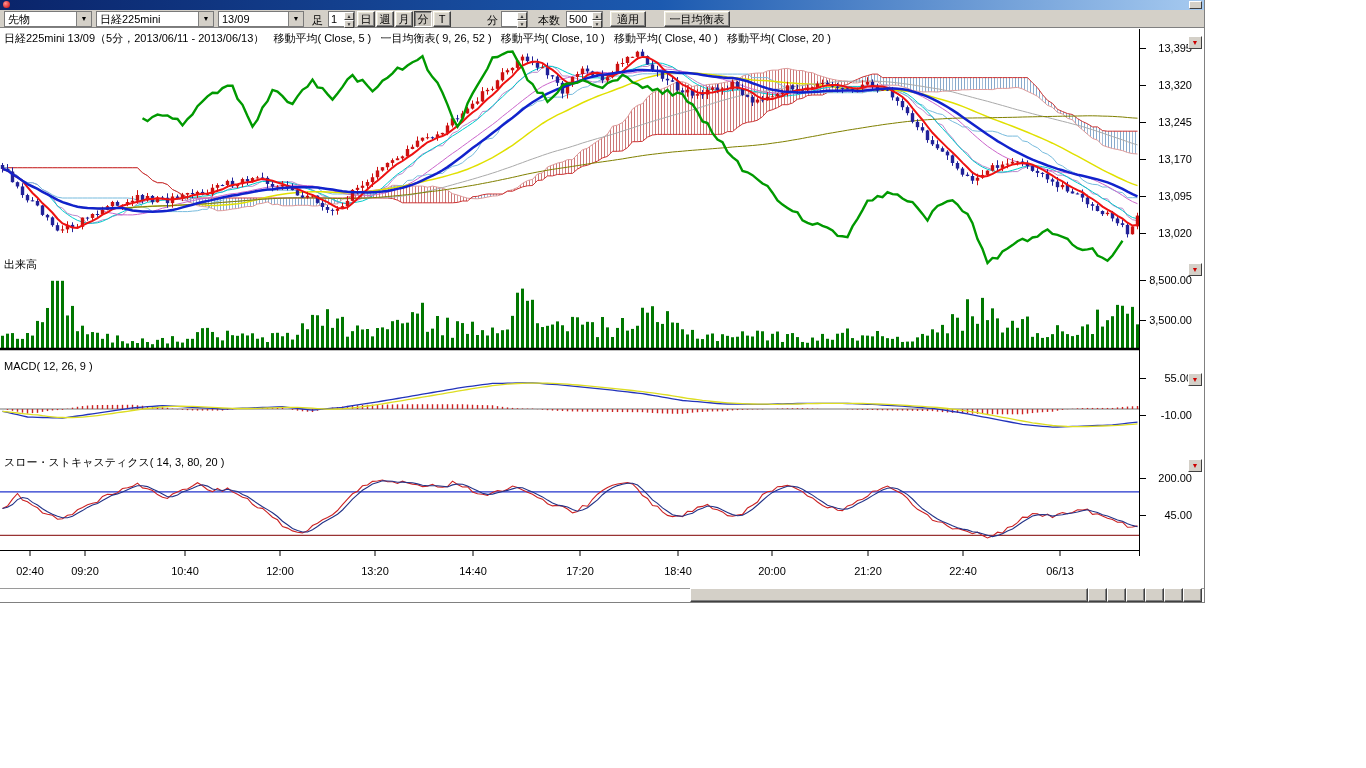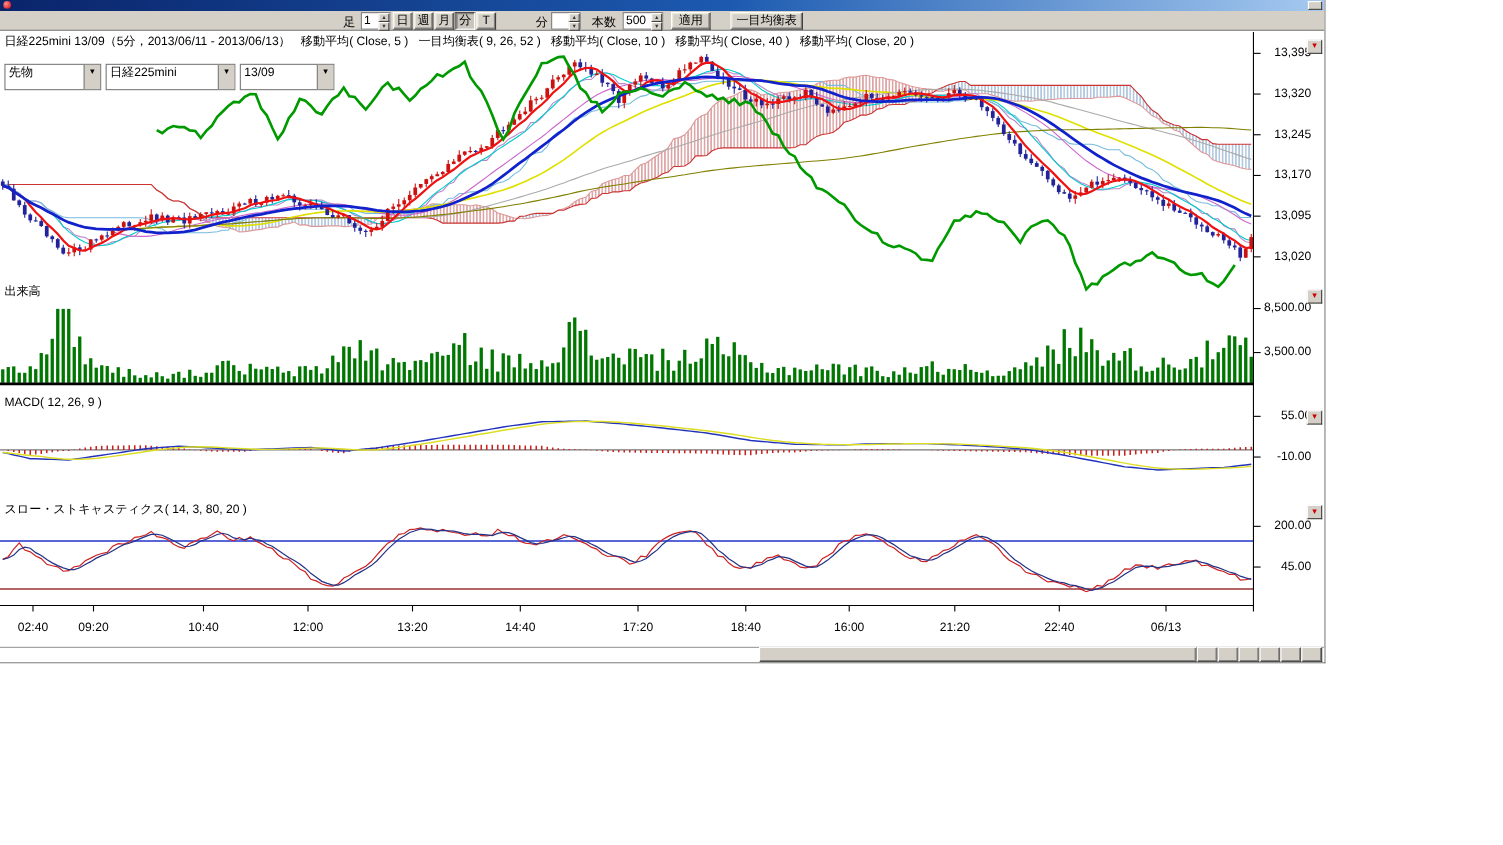--- a/index.html
+++ b/index.html
@@ -12,22 +12,22 @@
   .titlebar { position:absolute; left:0; top:0; width:100%; height:10px;
               background:linear-gradient(90deg,#0a246a 0%,#1c5ab0 55%,#a6caf0 100%); }
   .app-icon { position:absolute; left:3px; top:1px; width:7px; height:7px; border-radius:50%;
               background:radial-gradient(circle at 35% 35%, #ff9090,#cc0000); }
   .win-buttons { position:absolute; right:2px; top:1px; width:13px; height:8px; background:#d4d0c8;
               border:1px solid #fff; border-right-color:#404040; border-bottom-color:#404040; }
 
   
   .toolbar { position:absolute; left:0; top:10px; width:100%; height:18px; background:#d4d0c8;
              border-bottom:1px solid #808080; }
-  .combo { position:absolute; top:1px; height:24px; display:flex; background:#fff;
-           border:1px solid #7a7a7a;margin-top:47px; }
+  .combo { position:absolute; top:1px; height:16px; display:flex; background:#fff;
+           border:1px solid #7a7a7a; }
   .ctxt { flex:1; font-size:11px; line-height:14px; padding-left:3px; white-space:nowrap; overflow:hidden; }
   .cdd  { width:15px; background:#d4d0c8; border-left:1px solid #808080; text-align:center;
           font-size:7px; line-height:14px; color:#000; }
   .tlabel { position:absolute; top:3px; font-size:11px; color:#000; }
   .spin { position:absolute; top:1px; height:16px; display:flex; background:#fff; border:1px solid #7a7a7a; }
   .sval { flex:1; font-size:11px; line-height:14px; padding-left:2px; }
   .ud { width:10px; display:flex; flex-direction:column; }
   .ud i { display:block; flex:1; font-size:5px; line-height:6px; font-style:normal; text-align:center;
           background:#d4d0c8; border:1px solid #fff; border-right-color:#404040; border-bottom-color:#404040; color:#333; }
   .tbtn { position:absolute; top:1px; height:16px; background:#d4d0c8; font-size:11px; line-height:14px;
@@ -1356,21 +1356,21 @@
 
   <div id="time-axis">
       <div class="tlab" style="left: 30px;">02:40</div>
       <div class="tlab" style="left: 85px;">09:20</div>
       <div class="tlab" style="left: 185px;">10:40</div>
       <div class="tlab" style="left: 280px;">12:00</div>
       <div class="tlab" style="left: 375px;">13:20</div>
       <div class="tlab" style="left: 473px;">14:40</div>
       <div class="tlab" style="left: 580px;">17:20</div>
       <div class="tlab" style="left: 678px;">18:40</div>
-      <div class="tlab" style="left: 772px;">16:00</div>
+      <div class="tlab" style="left: 772px;">20:00</div>
       <div class="tlab" style="left: 868px;">21:20</div>
       <div class="tlab" style="left: 963px;">22:40</div>
       <div class="tlab" style="left: 1060px;">06/13</div>
     </div>
 
   <div class="scroll-track"></div>
   <div class="scroll-thumb"></div>
   <div class="bbtn" style="left:1088px"></div>
   <div class="bbtn" style="left:1107px"></div>
   <div class="bbtn" style="left:1126px"></div>

